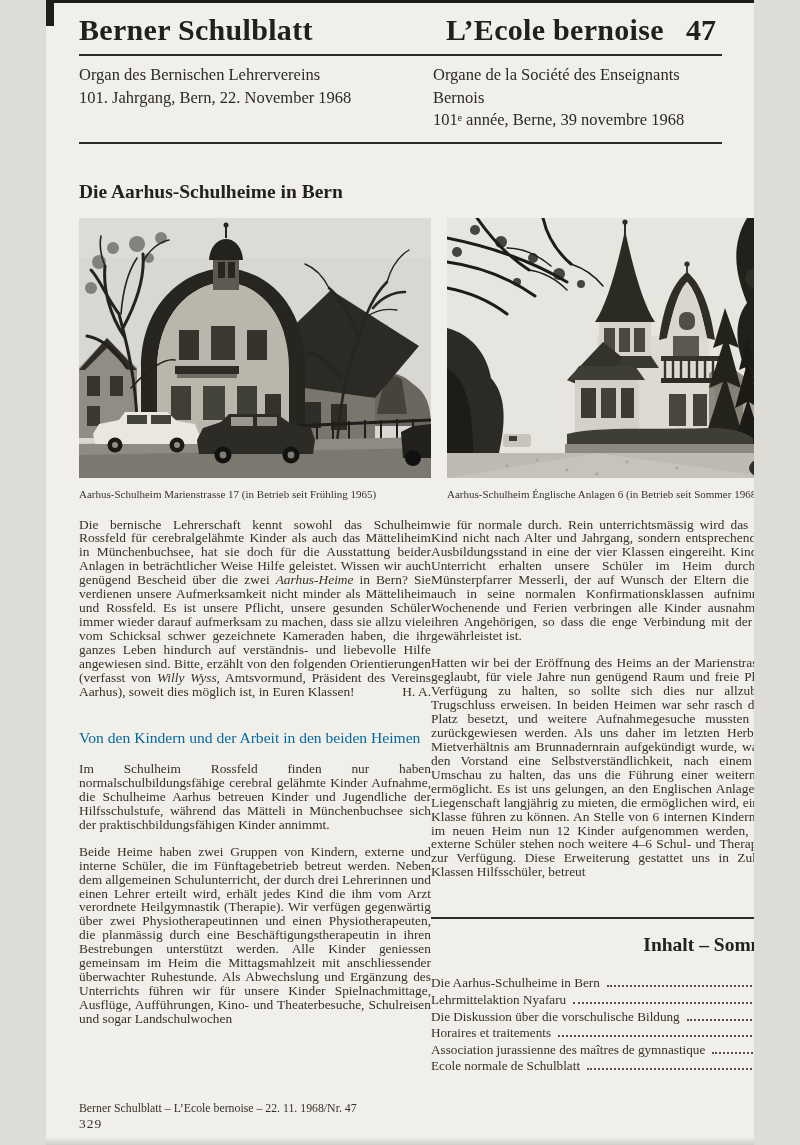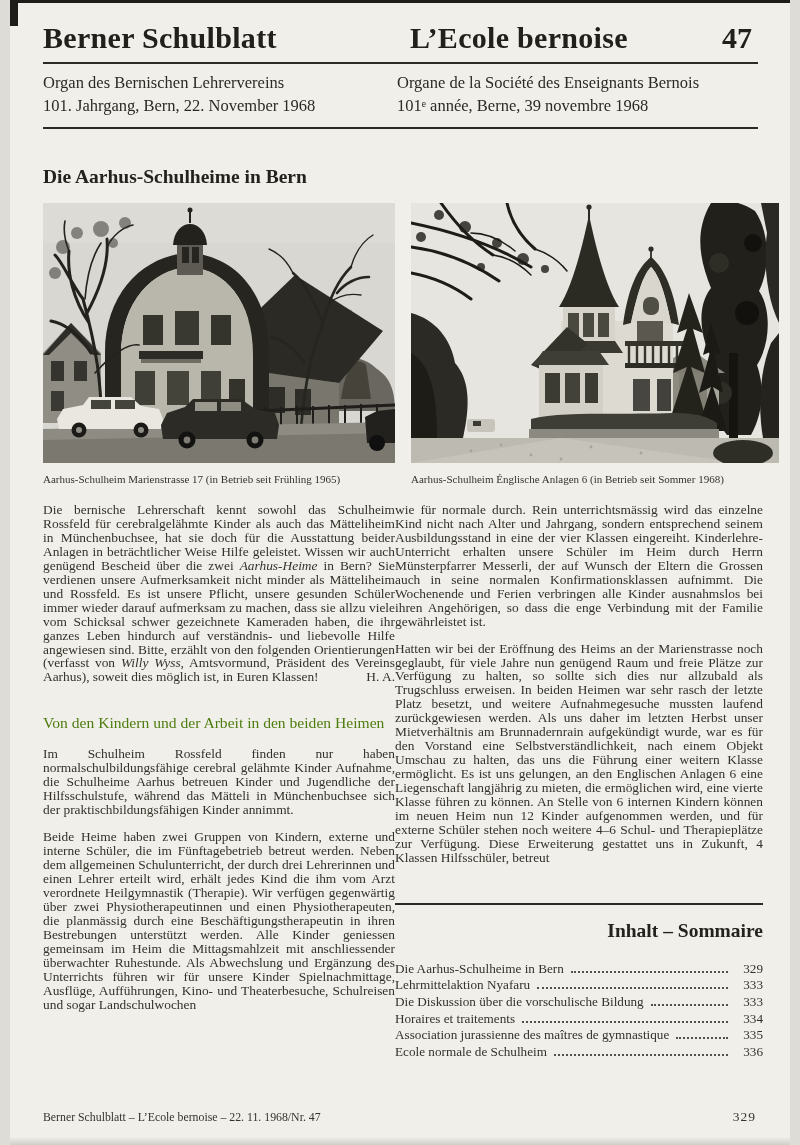--- a/index.html
+++ b/index.html
@@ -1,20 +1,20 @@
 <!DOCTYPE html>
 <html lang="de"><head>
 <meta charset="utf-8">
 <style>
   html,body { margin:0; padding:0; background:#dedcd6; }
   .page {
-    position:relative; width:780px; height:1145px; margin:0 auto;
+    position:relative; width:708px; height:1145px; margin:0 auto;
     background:#f1efe9; color:#2f2d27; overflow:hidden;
     font-family:"Liberation Serif","DejaVu Serif",serif;
-    box-sizing:border-box; padding:8px 32px 0 33px;
+    box-sizing:border-box; padding:0 32px 0 33px;
   }
   .page::after{ content:''; position:absolute; left:0; right:0; bottom:0; height:8px;
     background:linear-gradient(rgba(0,0,0,0), rgba(0,0,0,0.14)); pointer-events:none;}
   .top-rule { position:absolute; top:0; left:7px; right:0; height:3px; background:#1e1d19; }
   .corner-smudge { position:absolute; top:0; left:0; width:8px; height:26px; background:#1e1d19; }
 
   
   .masthead { padding-top:13px; }
   .mast-titles { display:grid; grid-template-columns:352px 1fr; column-gap:15px; align-items:baseline; }
   .mast-title { margin:0; font-size:30px; line-height:34px; font-weight:bold; letter-spacing:0.3px; color:#21201b; }
@@ -30,33 +30,33 @@
   .photos { display:grid; grid-template-columns:352px 368px; column-gap:16px; margin-top:15px; }
   .photos figure { margin:0; }
   .photo-svg { display:block; width:100%; height:260px; background:#d8d7d1; }
   .photos figcaption { margin-top:9px; font-size:11px; line-height:14px; color:#35332d; }
 
   .columns { display:grid; grid-template-columns:352px 368px; margin-top:17px; }
   .body-p { margin:0; font-size:13.4px; line-height:13.95px; text-align:justify; color:#33312a; }
   .body-p i { font-style:italic; }
   .mt { margin-top:13px; }
   .sig { float:right; padding-left:8px; }
-  .subheading { margin:29px 0 15px; font-size:15.6px; line-height:19px; font-weight:normal; color:#4d7c0f; }
+  .subheading { margin:29px 0 15px; font-size:15.6px; line-height:19px; font-weight:normal; color:#0369a1; }
 
   
   .toc-rule { height:2px; background:#2b2a24; margin-top:38px; }
   .toc-heading { margin:15px 0 19px; font-size:19.5px; font-weight:bold; color:#23221d;text-align:right; }
   .toc-row { display:flex; align-items:baseline; font-size:13.2px; line-height:16.6px; color:#33312a; }
   .toc-leader { flex:1 1 auto; min-width:12px; border-bottom:2px dotted #53514a; margin:0 9px 3px 7px; }
   .toc-page { flex:0 0 26px; text-align:right; }
 
   
-  .page-footer { position:absolute; left:33px; right:34px; bottom:20px;
+  .page-footer { position:absolute; left:33px; right:34px; bottom:13px;
     display:flex; justify-content:space-between; align-items:baseline;
-    font-size:11.8px; color:#35332d; }
+    font-size:11.8px; color:#35332d;flex-direction:column; }
   .folio { font-size:13.5px; letter-spacing:1px; }
 </style>
 </head>
 <body>
 
 <div class="page">
   <div class="top-rule"></div>
   <div class="corner-smudge"></div>
 
   <header class="masthead">
@@ -313,21 +313,21 @@
             <span class="toc-title">Horaires et traitements</span>
             <span class="toc-leader"></span>
             <span class="toc-page">334</span>
           </div>
           <div class="toc-row">
             <span class="toc-title">Association jurassienne des maîtres de gymnastique</span>
             <span class="toc-leader"></span>
             <span class="toc-page">335</span>
           </div>
           <div class="toc-row">
-            <span class="toc-title">Ecole normale de Schulheim</span>
+            <span class="toc-title">Ecole normale de Schulblatt</span>
             <span class="toc-leader"></span>
             <span class="toc-page">336</span>
           </div>
         </div>
     </div>
   </div>
 
   <footer class="page-footer">
     <span>Berner Schulblatt – L’Ecole bernoise – 22. 11. 1968/Nr. 47</span>
     <span class="folio">329</span>

